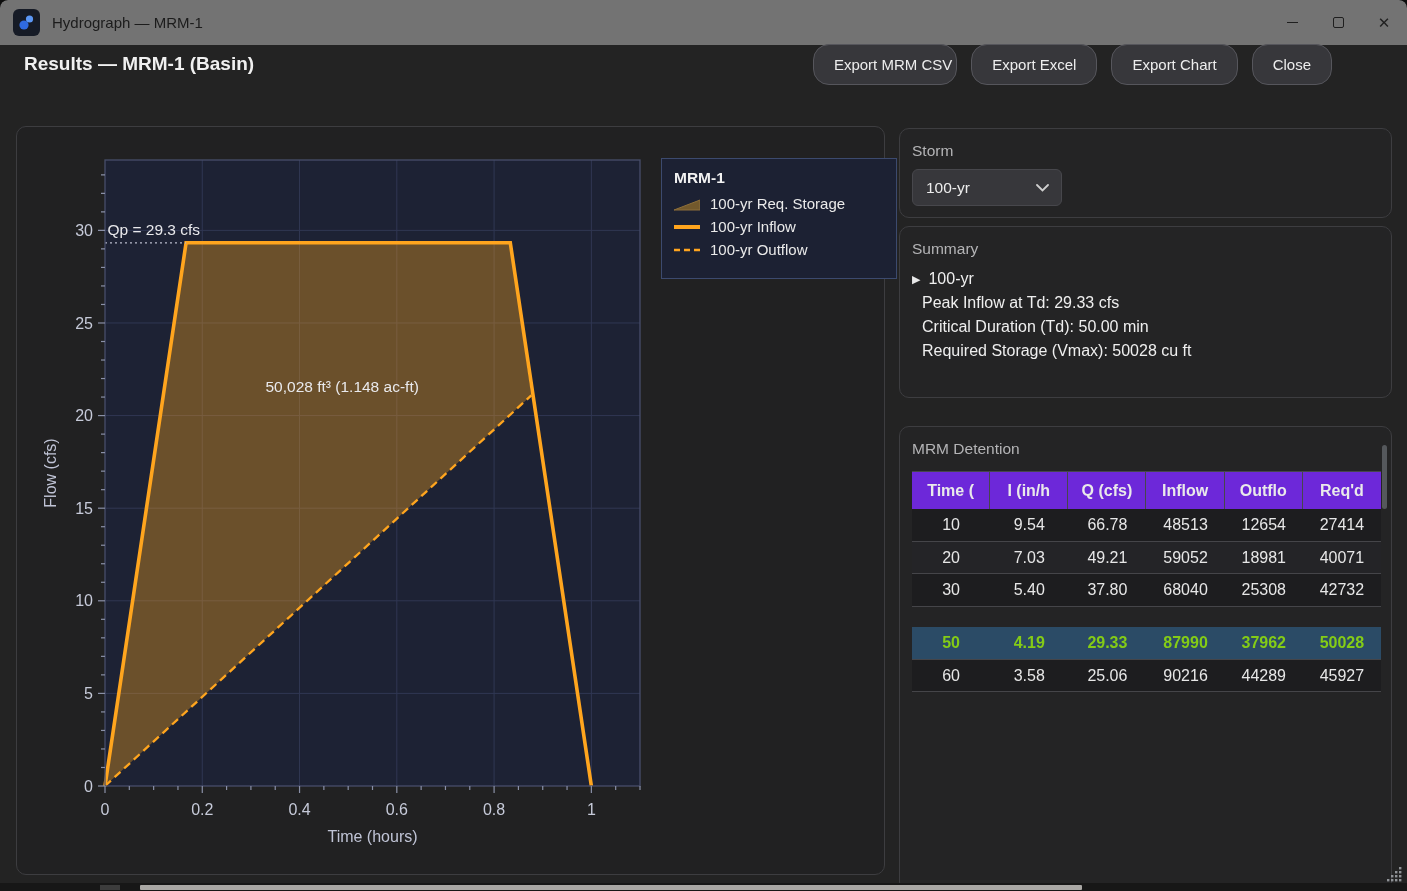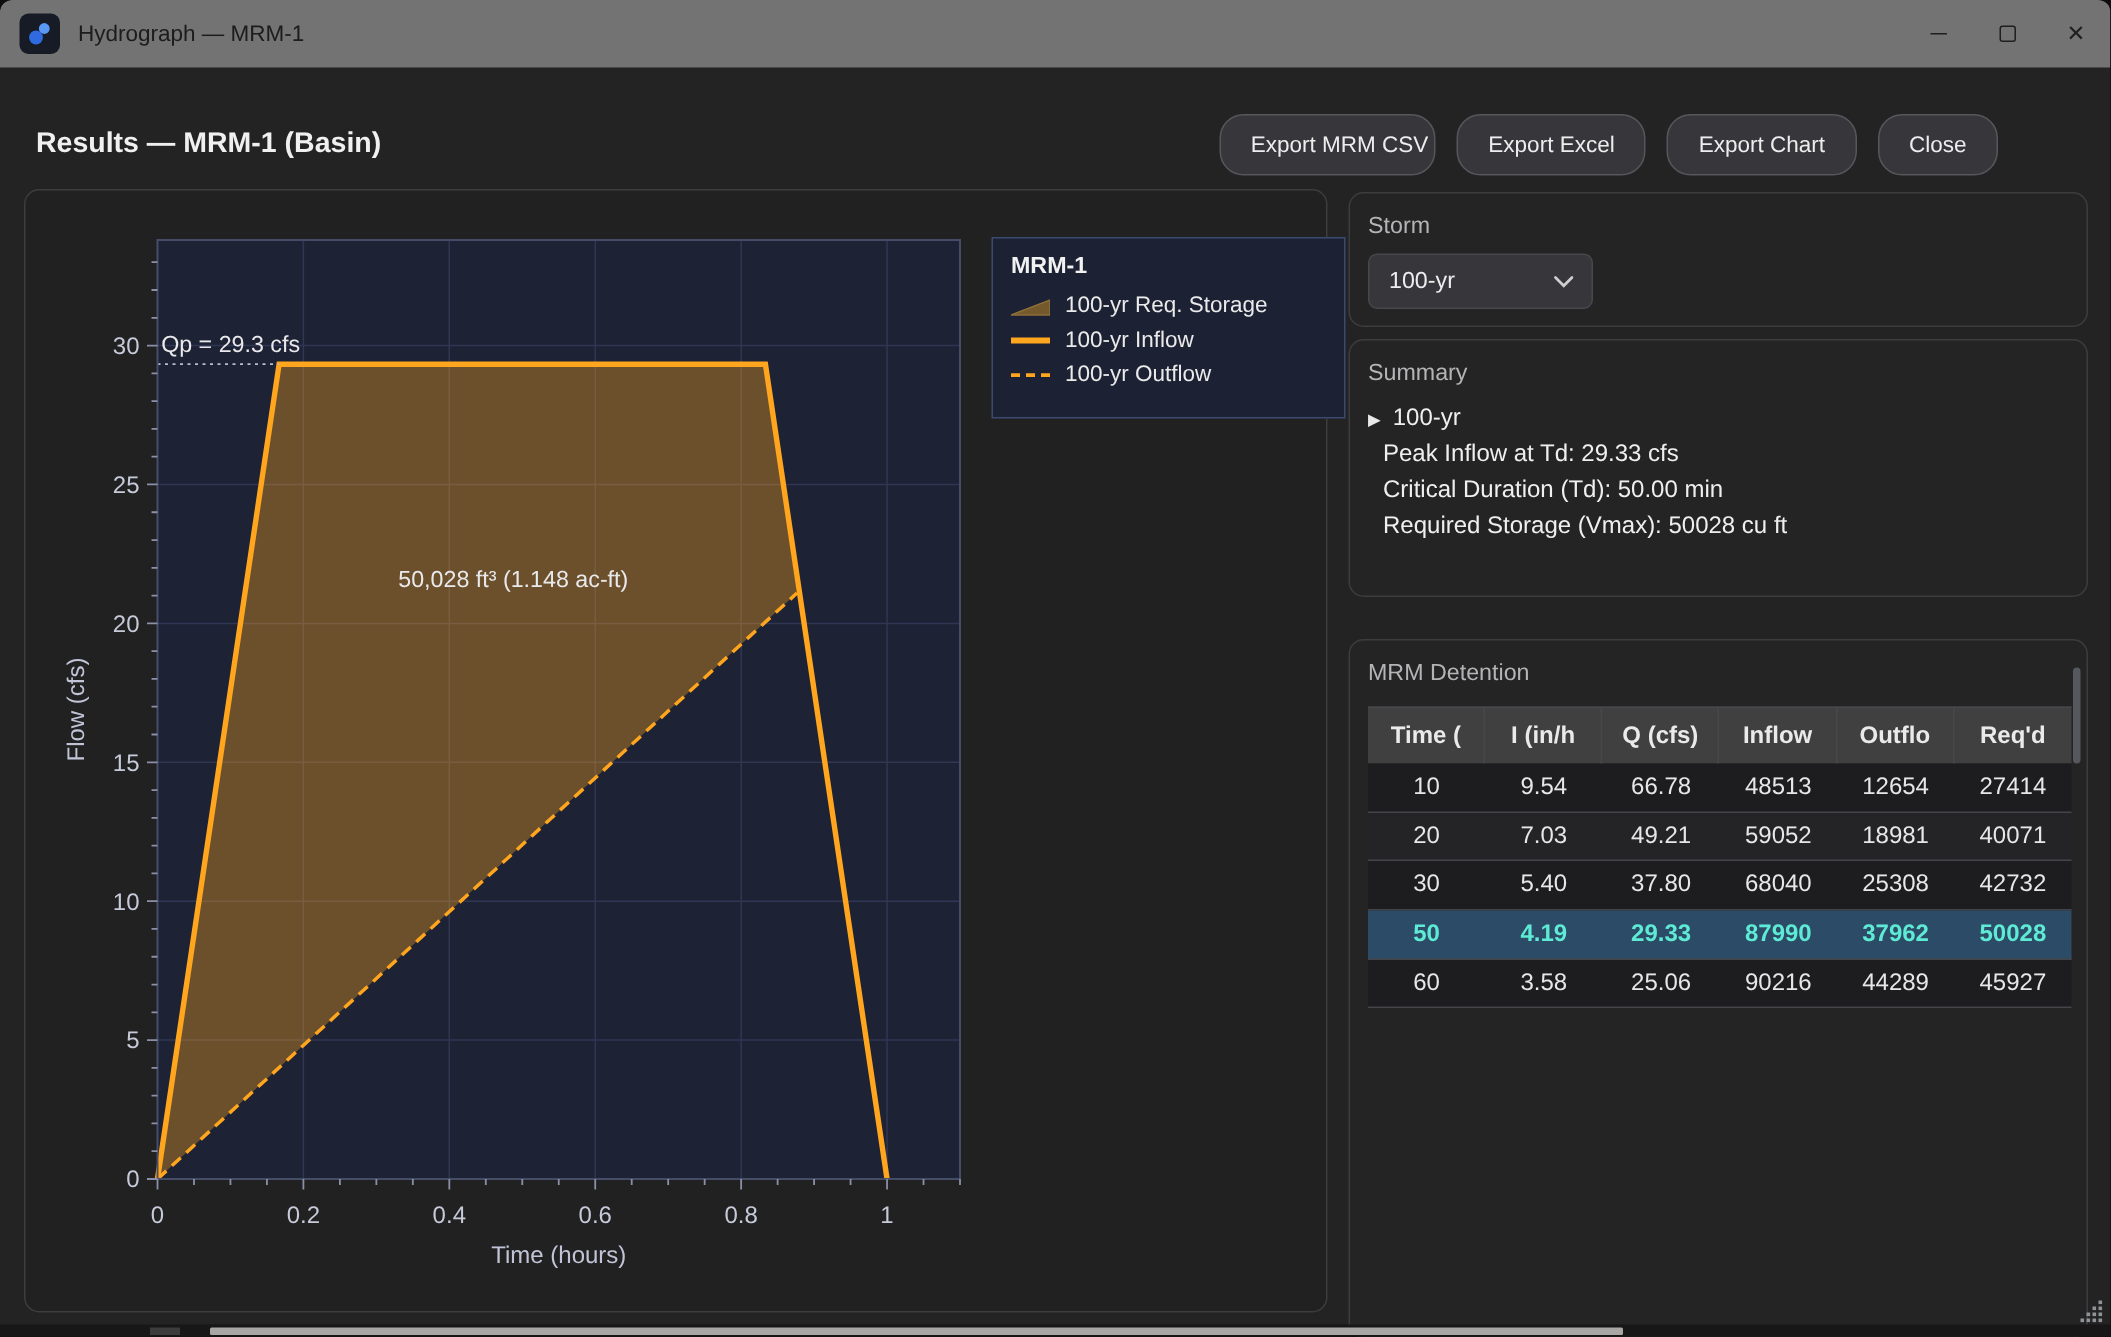--- a/index.html
+++ b/index.html
@@ -14,21 +14,21 @@
   .app-icon { width:27px; height:27px; margin-left:13px; border-radius:6px; background:#161b26;
               display:flex; align-items:center; justify-content:center; }
   .titlebar-title { margin-left:12px; font-size:15px; color:#1c1c1c; }
   .win-controls { margin-left:auto; display:flex; height:45px; }
   .win-btn { width:46px; height:45px; display:flex; align-items:center; justify-content:center; }
   .min-glyph { width:11px; height:1.4px; background:#1f1f1f; }
   .max-glyph { width:11px; height:11px; border:1.4px solid #1f1f1f; border-radius:2px; }
   .close-glyph { font-size:15px; color:#1f1f1f; line-height:1; }
 
   
-  .header-row { position:absolute; left:0; top:61px; width:1348px; height:70px;
+  .header-row { position:absolute; left:0; top:29px; width:1348px; height:70px;
                 display:flex; align-items:center; }
   .page-title { margin-left:24px; font-size:19px; font-weight:bold; color:#f0f0f0; }
   .header-buttons { margin-left:auto; margin-right:16px; display:flex; gap:14px; }
   .btn { height:41px; padding:0 20px; background:#37373b; border:1px solid #56565c;
          border-radius:16px; color:#ededed; font-size:15px; display:flex; align-items:center;
          white-space:nowrap; }
   .btn.clip { max-width:164px; overflow:hidden; padding-right:4px; }
 
   
   .card { position:absolute; background:#242425; border:1px solid #3d3d40; border-radius:10px; }
@@ -48,29 +48,29 @@
 
   
   .summary-body { position:absolute; left:12px; top:40px; right:12px; font-size:16px; color:#efefef; }
   .summary-head { display:flex; align-items:center; height:24px; }
   .tri-icon { font-size:11px; margin-right:8px; color:#e9e9e9; }
   .summary-line { margin-left:10px; height:24px; line-height:24px; white-space:nowrap; }
 
   
   .det-table { position:absolute; left:12px; top:44px; width:469px; }
   .tr { display:grid; grid-template-columns:repeat(6,1fr); }
-  .tr.head { background:#404040; height:38px; border-top:1px solid #46464b; }
+  .tr.head { background:#6d28d9; height:38px; border-top:1px solid #46464b; }
   .tr.head .td { font-weight:bold; color:#eaeaea; font-size:16px; border-right:1px solid #47474c;
                  overflow:hidden; white-space:nowrap; }
   .tr.head .td:last-child { border-right:none; }
   .td { display:flex; align-items:center; justify-content:center; }
   .tr.row { height:32.7px; border-bottom:1px solid #454549; color:#e7e7e7; font-size:16px; }
   .tr.row:nth-child(even) { background:#1d1d1f; }
   .tr.row:nth-child(odd)  { background:#242427; }
-  .tr.row.hl { background:#2b4b66 !important; font-weight:bold; color:#5eead4; }
+  .tr.row.hl { background:#2b4b66 !important; font-weight:bold; color:#84cc16;margin-top:20px; }
 
   .vscroll-thumb { position:absolute; right:4px; top:18px; width:5px; height:64px;
                    background:#55585c; border-radius:3px; }
 
   
   .legend { position:absolute; left:644px; top:31px; width:236px; height:121px;
             background:#1c2133; border:1.5px solid #3c4a6e; padding:10px 0 0 12px; }
   .legend-title { font-size:15.5px; font-weight:bold; color:#f2f2f2; margin-bottom:5px; }
   .legend-item { display:flex; align-items:center; height:23px; font-size:15px; color:#eaeaea; }
   .legend-key { width:28px; margin-right:8px; display:flex; align-items:center; }

